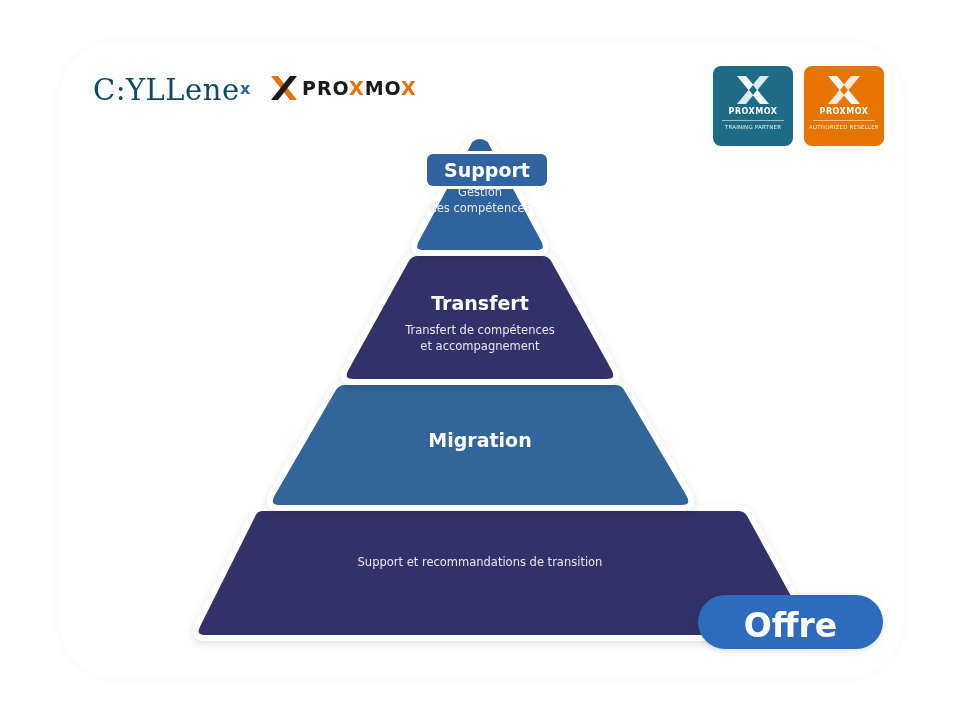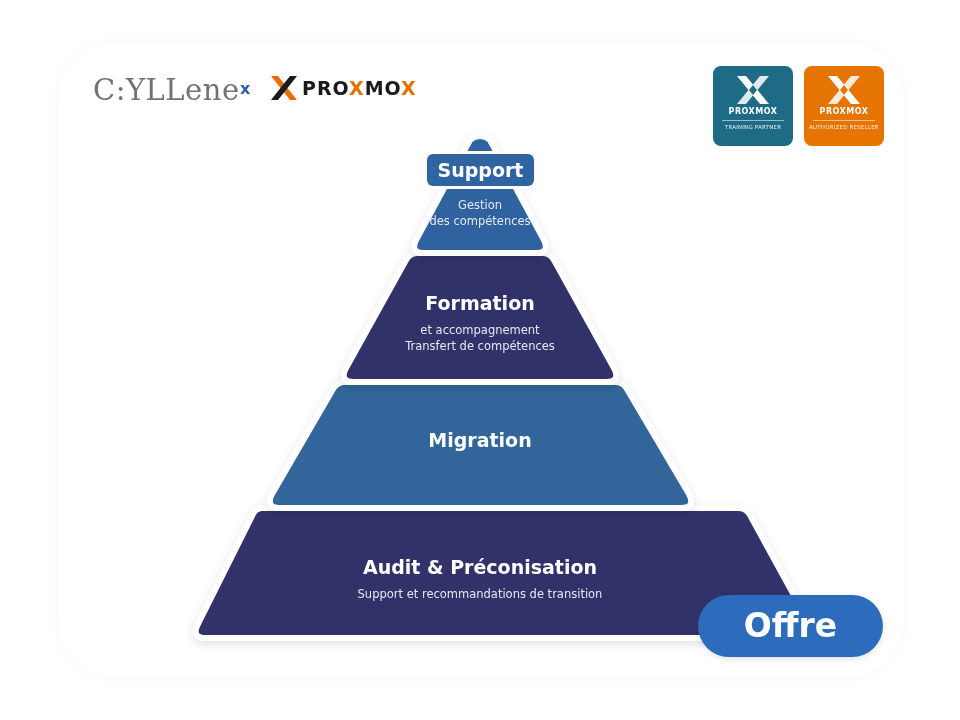--- a/index.html
+++ b/index.html
@@ -7,21 +7,21 @@
     width: 960px; height: 720px; background: #ffffff; position: relative; overflow: hidden;
     font-family: "DejaVu Sans", sans-serif;
   }
   .card {
     position: absolute; left: 58px; top: 42px; width: 846px; height: 636px;
     border-radius: 60px; background: #ffffff;
     box-shadow: 0 0 14px rgba(0,0,0,0.035);
   }
   .logo-cyllene {
     position: absolute; left: 93px; top: 70px; height: 40px;
-    font-family: "DejaVu Serif", serif; font-size: 29px; color: #737373;
+    font-family: "DejaVu Serif", serif; font-size: 29px; color: #0c4a6e;
     letter-spacing: 0.5px; line-height: 40px;
   }
   .logo-x {
     position: absolute; left: 240px; top: 74px; font-family: "DejaVu Sans", sans-serif;
     font-weight: bold; font-size: 16px; color: #2d5ea8; line-height: 30px;
   }
   .logo-proxmox {
     position: absolute; left: 270px; top: 73px; height: 30px; display: flex; align-items: center;
   }
   .logo-proxmox .word {
@@ -39,27 +39,27 @@
   .badge .b-title { font-weight: bold; font-size: 8px; letter-spacing: 0.5px; margin-top: 2px; }
   .badge .b-line { width: 62px; height: 1px; background: rgba(255,255,255,0.55); margin: 4px 0 3px; }
   .badge .b-sub { font-size: 5.5px; letter-spacing: 0.2px; opacity: 0.9; }
 
   svg#pyramid { position: absolute; left: 0; top: 0; }
   .tier-text { position: absolute; text-align: center; color: #fff; }
   .tier-title { font-family: "DejaVu Sans", sans-serif; font-weight: bold; }
   .tier-desc { font-family: "DejaVu Sans", sans-serif; font-size: 11.5px; line-height: 16px; color: #e6e8f2; }
 
   .support-title {
-    position: absolute; left: 427px; top: 154px; width: 107px; height: 32px;
+    position: absolute; left: 427px; top: 154px; width: 120px; height: 32px;
     background: #2f64a0; border-radius: 6px; color: #fff;
     font-weight: bold; font-size: 19px; text-align: center; line-height: 32px;
     box-shadow: 0 0 0 3px #ffffff;
   }
   .offre-button {
-    position: absolute; left: 698px; top: 595px; width: 185px; height: 62px; border-radius: 31px;
+    position: absolute; left: 698px; top: 595px; width: 185px; height: 54px; border-radius: 31px;
     background: #2d6cbd; color: #fff; font-weight: bold; font-size: 33px;
     text-align: center; line-height: 62px; border: none; padding: 0;
     box-shadow: 0 2px 6px rgba(0,0,0,0.12);
     font-family: "DejaVu Sans", sans-serif;
   }
 </style>
 </head>
 <body>
 
 <div class="card"></div>
@@ -106,33 +106,32 @@
   <path id="t3" d="M262 508 L738 508 Q746 508 750 515 L812 628 Q816 638 804 638 L206 638 Q192 638 197 626 L252 516 Q255 508 262 508 Z" stroke="#ffffff" stroke-width="6" filter="url(#sh)" fill="#33306a"></path>
 
   <path id="t2" d="M345 382 L615 382 Q623 382 627 389 L689 494 Q696 508 681 508 L281 508 Q265 508 272 494 L333 389 Q337 382 345 382 Z" stroke="#ffffff" stroke-width="6" filter="url(#sh)" fill="#316599"></path>
 
   <path id="t1" d="M418 253 L542 253 Q550 253 554 260 L614 368 Q621 382 606 382 L354 382 Q339 382 346 368 L406 260 Q410 253 418 253 Z" stroke="#ffffff" stroke-width="6" filter="url(#sh)" fill="#33306a"></path>
 
   <path id="t0" d="M470 140 Q480 132 490 140 L544 240 Q550 253 536 253 L424 253 Q410 253 416 240 Z" stroke="#ffffff" stroke-width="6" filter="url(#sh)" fill="#2f64a0"></path>
 </svg>
 
 <div class="support-title" style="background: rgb(47, 100, 160);">Support</div>
-<div class="tier-text" style="left:420px; top:197px; width:120px;">
+<div class="tier-text" style="left:420px; top:184px; width:120px;">
   <div class="tier-desc">Gestion</div>
   <div class="tier-desc">des compétences</div>
 </div>
 
 <div class="tier-text" style="left:360px; top:290px; width:240px;">
-  <div class="tier-title" style="font-size:19px; line-height:26px; margin-bottom:6px;">Formation</div>
+  <div class="tier-title" style="font-size:19px; line-height:26px; margin-bottom:6px;">Transfert</div>
+  <div class="tier-desc">Transfert de compétences</div>
   <div class="tier-desc">et accompagnement</div>
-  <div class="tier-desc">Transfert de compétences</div>
 </div>
 
 <div class="tier-text" style="left:300px; top:427px; width:360px;">
   <div class="tier-title" style="font-size:19px; line-height:26px; margin-bottom:0;">Migration</div>
 </div>
 
 <div class="tier-text" style="left:290px; top:554px; width:380px;">
-  <div class="tier-title" style="font-size:19px; line-height:26px; margin-bottom:6px;">Audit &amp; Préconisation</div>
   <div class="tier-desc">Support et recommandations de transition</div>
 </div>
 
 <button class="offre-button" style="background: rgb(45, 108, 189);">Offre</button>
 
 </body></html>

